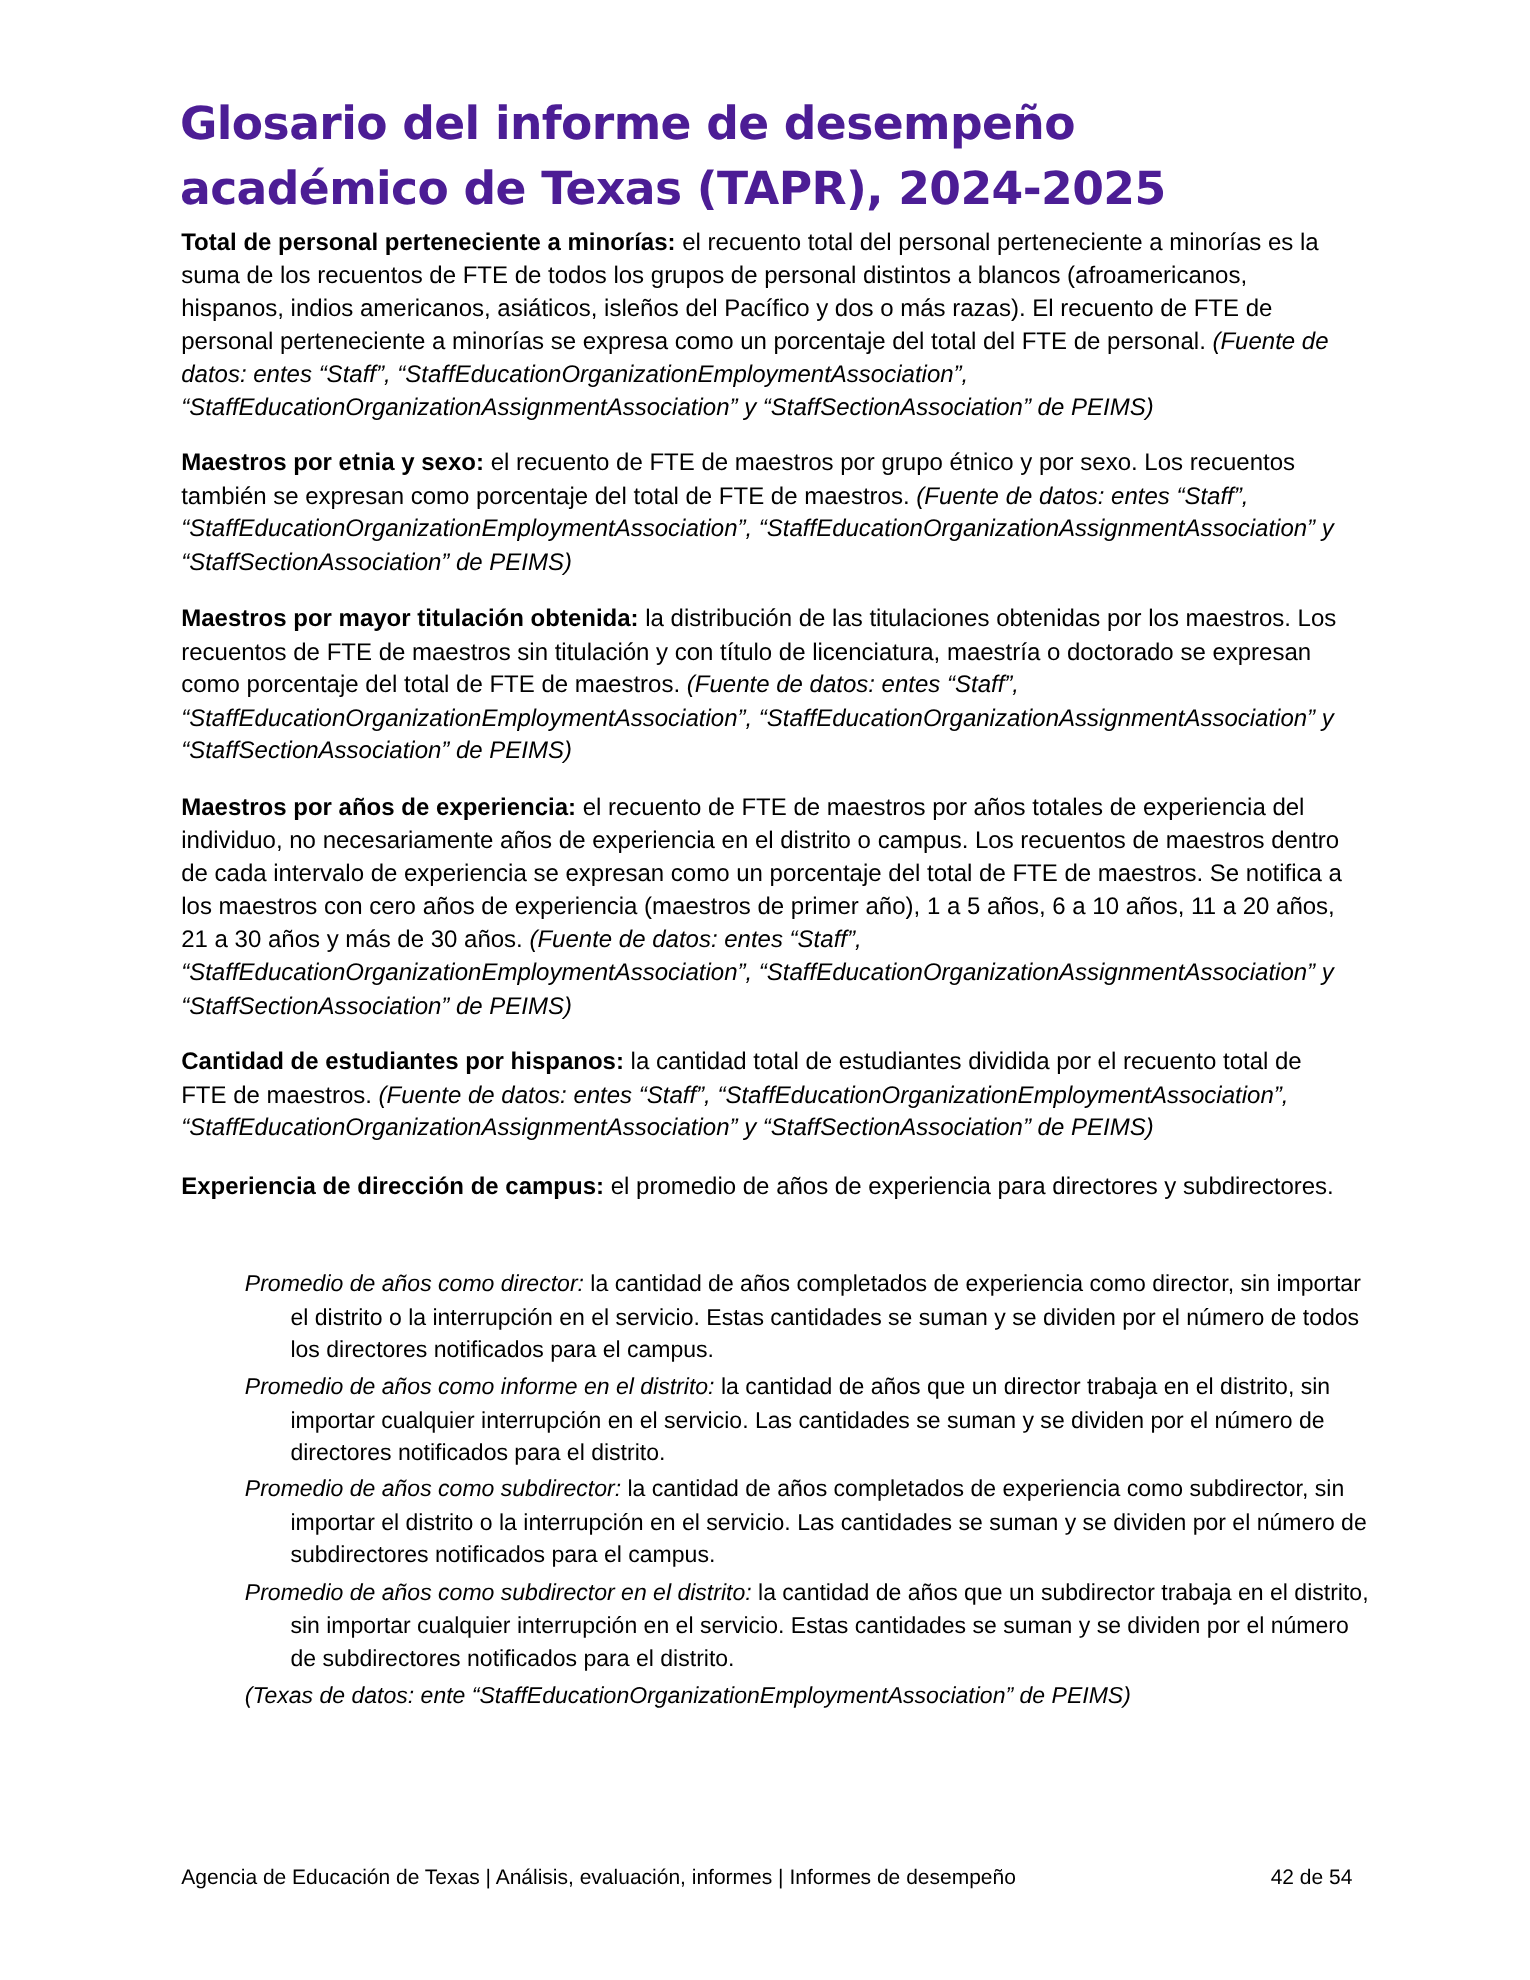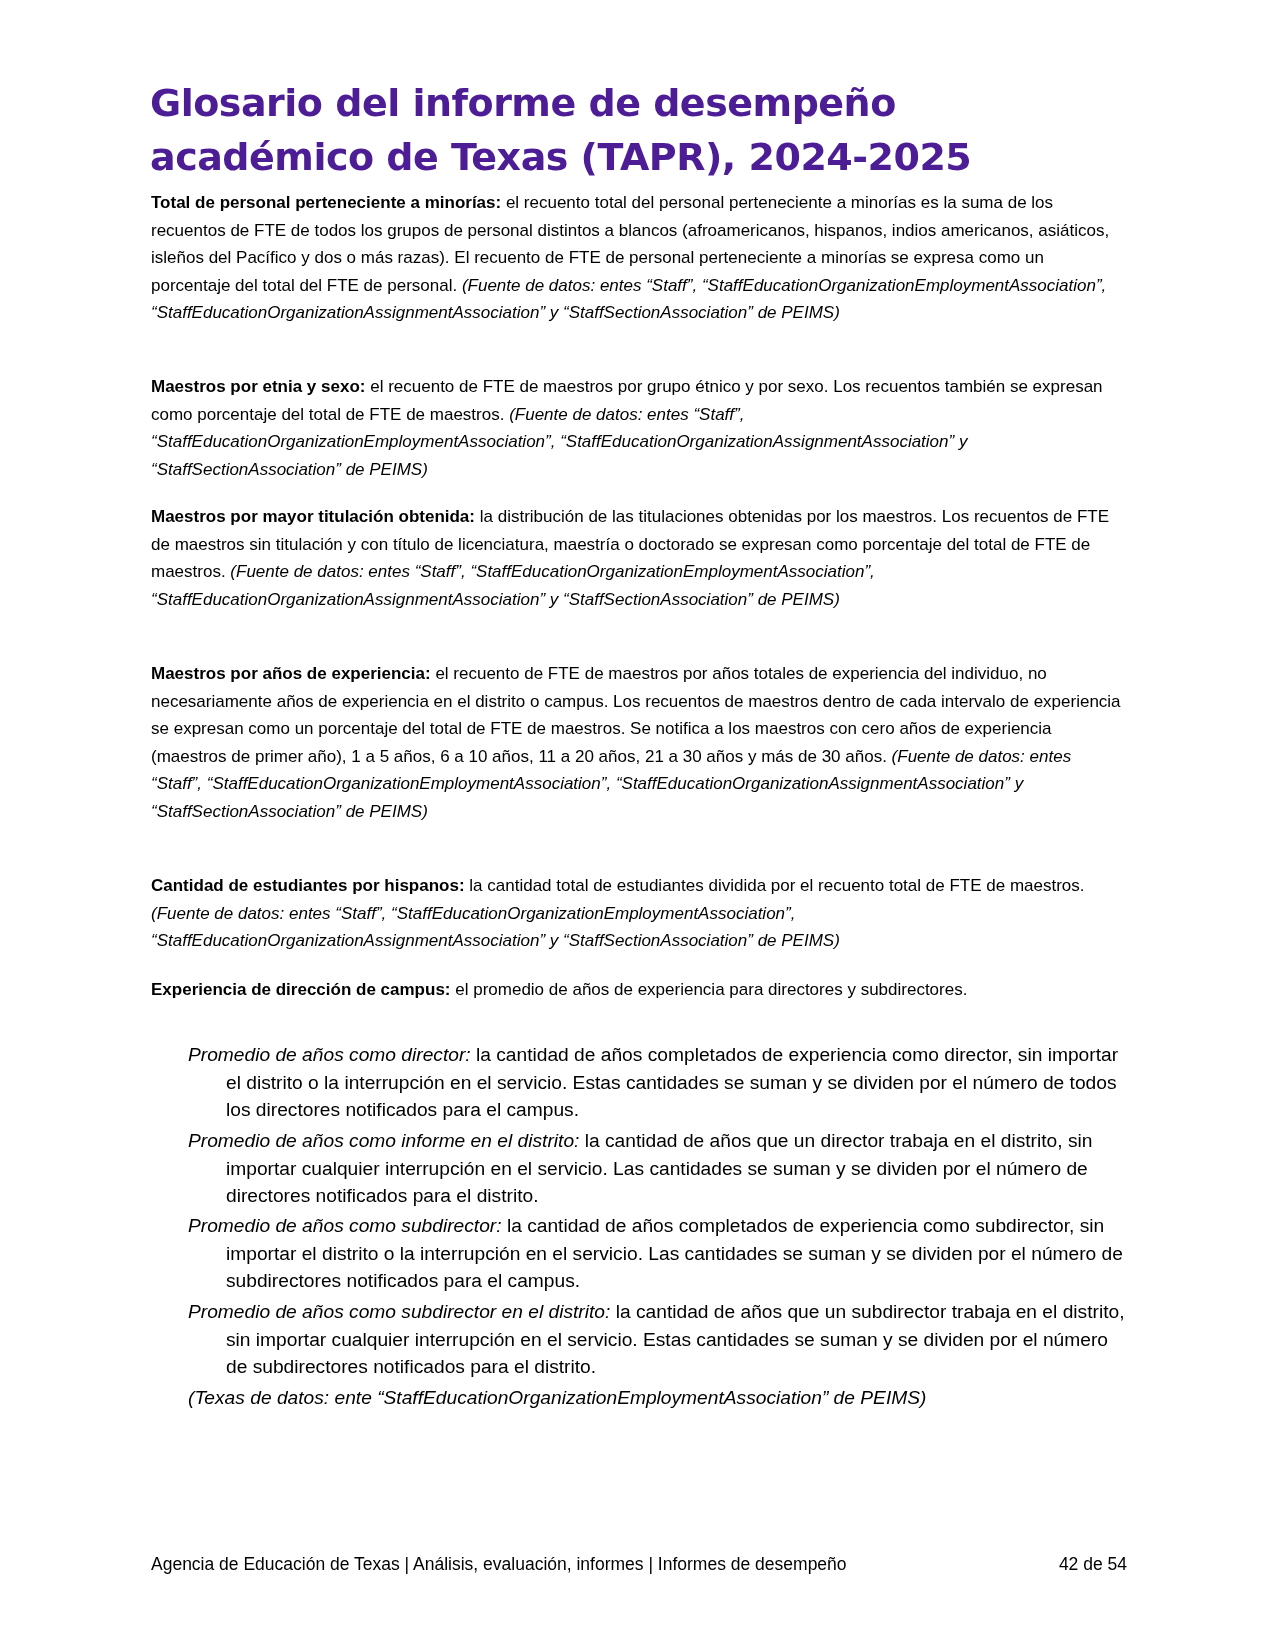--- a/index.html
+++ b/index.html
@@ -2,25 +2,25 @@
 <html><head>
 <meta charset="utf-8">
 <style>
   html, body { margin: 0; padding: 0; background: #ffffff; }
   body { width: 1275px; height: 1650px; position: relative; overflow: hidden;
          font-family: "Liberation Sans", "DejaVu Sans", sans-serif; color: #000; }
   .page-title { position: absolute; left: 150px; top: 76px; width: 980px;
          font-family: "DejaVu Sans", "Liberation Sans", sans-serif; font-weight: bold;
          font-size: 38px; line-height: 54px; color: #4c1d95; margin: 0; letter-spacing: -0.5px; }
   .entry { position: absolute; left: 151px; width: 975px;
-         font-size: 17px; line-height: 27.6px; margin: 0; }
+         font-size: 20px; line-height: 27.6px; margin: 0; }
   .entry .term { font-weight: bold; }
   .entry .src, .sub .term { font-style: italic; }
   .sub { position: absolute; left: 188px; width: 940px;
-         font-size: 19.2px; line-height: 27.6px; margin: 0;
+         font-size: 19.2px; line-height: 27.6px; margin: 16px;
          padding-left: 38px; text-indent: -38px; box-sizing: border-box; }
   .sub.nohang { padding-left: 0; text-indent: 0; }
   .footer { position: absolute; top: 1552px; left: 151px; width: 976px;
          font-size: 17.5px; line-height: 24px; display: flex; justify-content: space-between; text-align: right; }
 </style>
 </head>
 <body>
 
 <h1 class="page-title">Glosario del informe de desempeño académico de Texas (TAPR), 2024-2025</h1>
 

